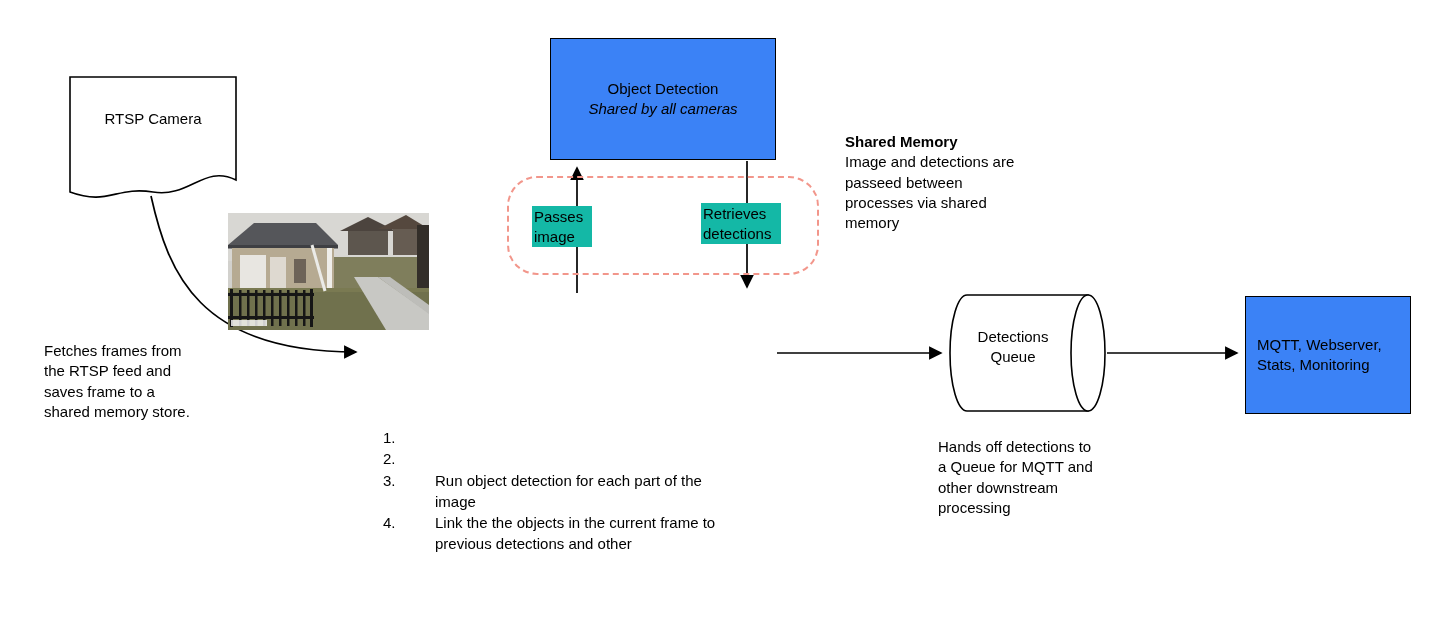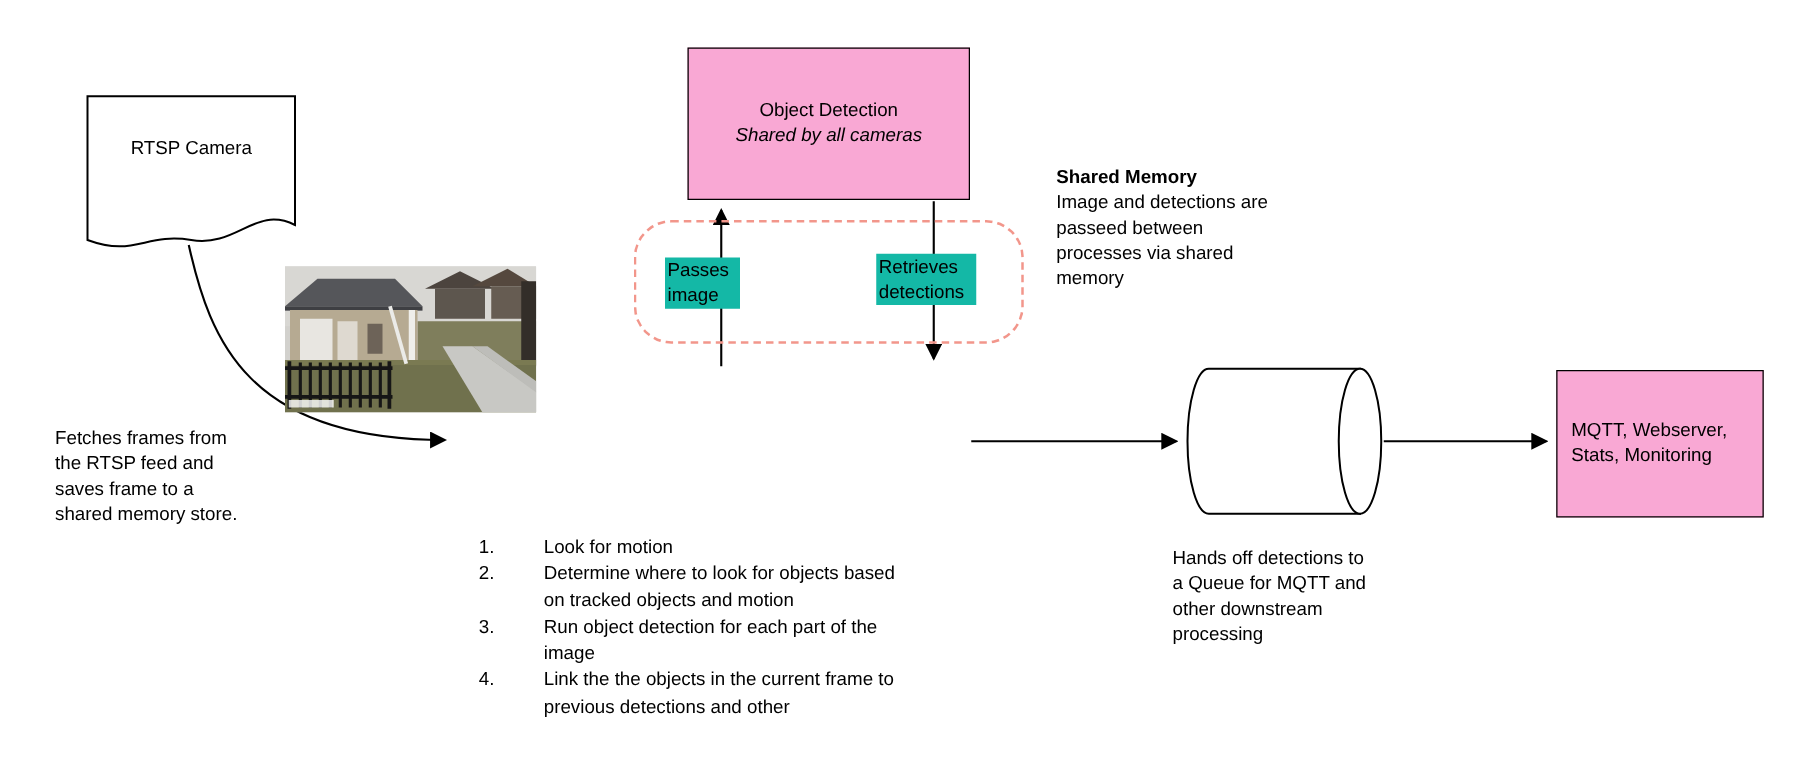--- a/index.html
+++ b/index.html
@@ -10,21 +10,21 @@
     width: 1448px;
     height: 625px;
     background: #ffffff;
     overflow: hidden;
     font-size: 15px;
   }
   .layer { position: absolute; left: 0; top: 0; }
   .abs { position: absolute; }
   .box {
     position: absolute;
-    background: #f9a8d4;
+    background: #3b82f6;
     border: 1.5px solid #000;
     display: flex;
     flex-direction: column;
     justify-content: center;
     align-items: center;
     text-align: center;
     line-height: 1.35;
   }
   .box-object-detection { left: 550px; top: 38px; width: 226px; height: 122px; }
   .box-camera-n { left: 375px; top: 294px; width: 401px; height: 121px; }
@@ -139,42 +139,41 @@
     <div>Object Detection</div>
     <div class="subtitle-italic">Shared by all cameras</div>
   </div>
 
   <div class="abs shared-memory-boundary"></div>
 
   <div class="edge-label edge-label-passes">Passes image</div>
   <div class="edge-label edge-label-retrieves">Retrieves detections</div>
 
 
+  <div class="abs queue-label">Detections Queue</div>
 
   <div class="box box-outputs">
     <div>MQTT, Webserver, Stats, Monitoring</div>
   </div>
 
   <div class="note note-shared-memory">
     <div class="sm-title">Shared Memory</div>
     <div>Image and detections are passeed between processes via shared memory</div>
   </div>
 
   <div class="note note-fetch">Fetches frames from the RTSP feed and saves frame to a shared memory store.</div>
 
   <div class="note note-handoff">Hands off detections to a Queue for MQTT and other downstream processing</div>
 
   <div class="steps">
     <div class="step">
       <div>1.</div>
-      <div>Look for motion</div>
     </div>
     <div class="step">
       <div>2.</div>
-      <div>Determine where to look for objects based on tracked objects and motion</div>
     </div>
     <div class="step">
       <div>3.</div>
       <div>Run object detection for each part of the image</div>
     </div>
     <div class="step">
       <div>4.</div>
       <div>Link the the objects in the current frame to previous detections and other</div>
     </div>
   </div>

